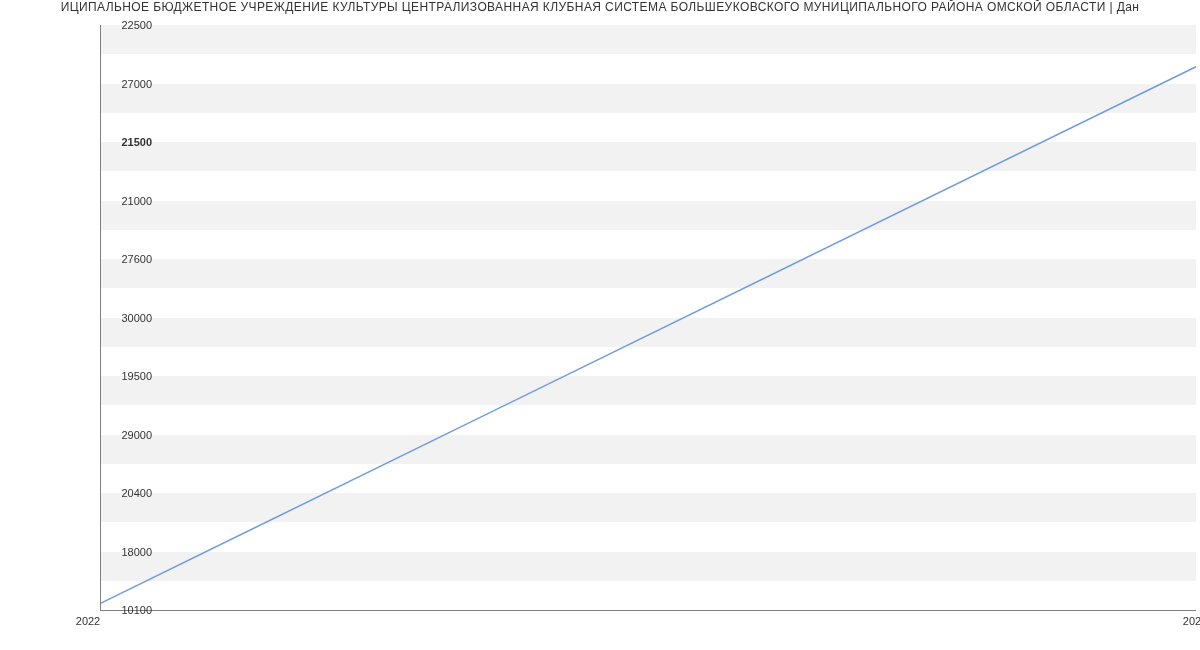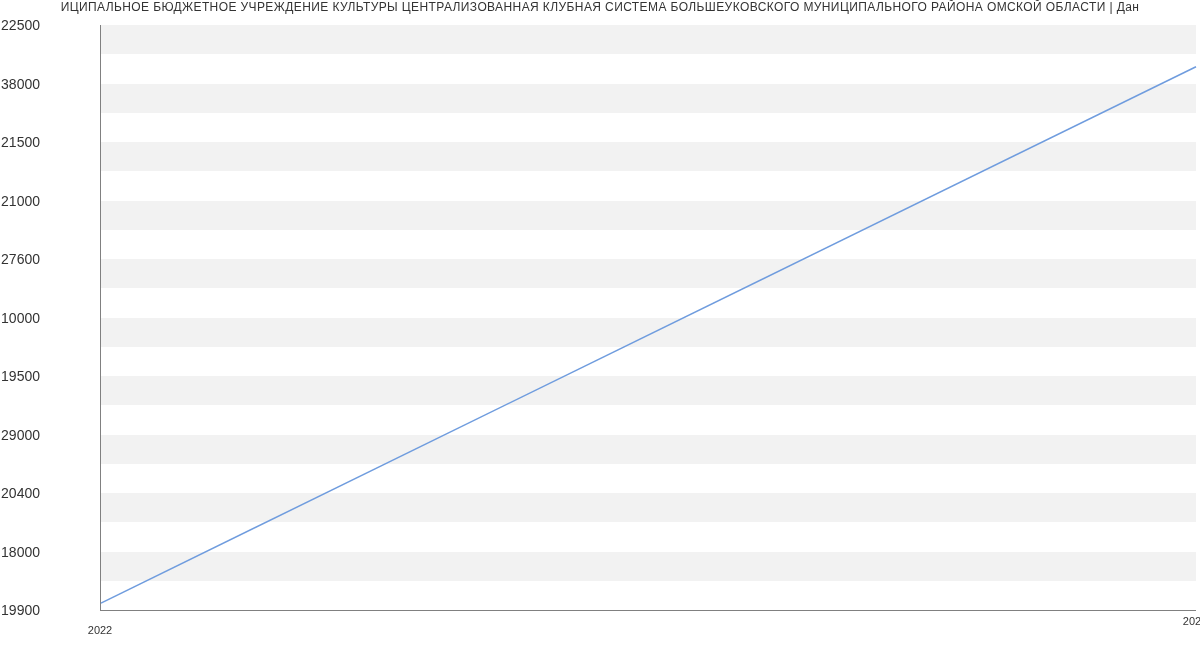--- a/index.html
+++ b/index.html
@@ -39,22 +39,22 @@
   }
   .gridline {
     position: absolute;
     left: 0;
     width: 100%;
     height: 25px; 
     background: #f2f2f2;
   }
   .y-tick-label {
     position: absolute;
-    right: 1160px; 
-    font-size: 14px;
+    right: 1048px; 
+    font-size: 11px;
     color: #333333;
     text-align: right;
     transform: translateY(-50%);
     white-space: nowrap;
   }
   .x-tick-label {
     position: absolute;
     top: 615px;
     font-size: 11px;
     color: #333333;
@@ -83,26 +83,26 @@
       <div class="gridline" style="top: 234px; height: 29.25px;"></div>
       <div class="gridline" style="top: 292.5px; height: 29.25px;"></div>
       <div class="gridline" style="top: 351px; height: 29.25px;"></div>
       <div class="gridline" style="top: 409.5px; height: 29.25px;"></div>
       <div class="gridline" style="top: 468px; height: 29.25px;"></div>
       <div class="gridline" style="top: 526.5px; height: 29.25px;"></div>
     <svg class="line-layer" id="line-layer" viewBox="0 0 1095 585">
         <path d="M0,578.097 L1095,41.769000000000005" fill="none" stroke="#6f9cde" stroke-width="1.5"></path>
       </svg>
   </div>
-<div class="y-tick-label" style="top: 610px;">19900</div>
+<div class="y-tick-label" style="top: 610px;">10100</div>
     <div class="y-tick-label" style="top: 551.5px;">18000</div>
     <div class="y-tick-label" style="top: 493px;">20400</div>
     <div class="y-tick-label" style="top: 434.5px;">29000</div>
     <div class="y-tick-label" style="top: 376px; text-align: right;">19500</div>
-    <div class="y-tick-label" style="top: 317.5px;">10000</div>
+    <div class="y-tick-label" style="top: 317.5px;">30000</div>
     <div class="y-tick-label" style="top: 259px;">27600</div>
     <div class="y-tick-label" style="top: 200.5px; margin-left: 9px;">21000</div>
-    <div class="y-tick-label" style="top: 142px;">21500</div>
-    <div class="y-tick-label" style="top: 83.5px;">38000</div>
+    <div class="y-tick-label" style="top: 142px; font-weight: bold;">21500</div>
+    <div class="y-tick-label" style="top: 83.5px;">27000</div>
     <div class="y-tick-label" style="top: 25px;">22500</div>
-    <div class="x-tick-label" style="left: 100px; margin-top: 9px;">2022</div>
+    <div class="x-tick-label" style="left: 88px;">2022</div>
     <div class="x-tick-label" style="left: 1195px;">2024</div>
   </div>
 
 </body></html>

